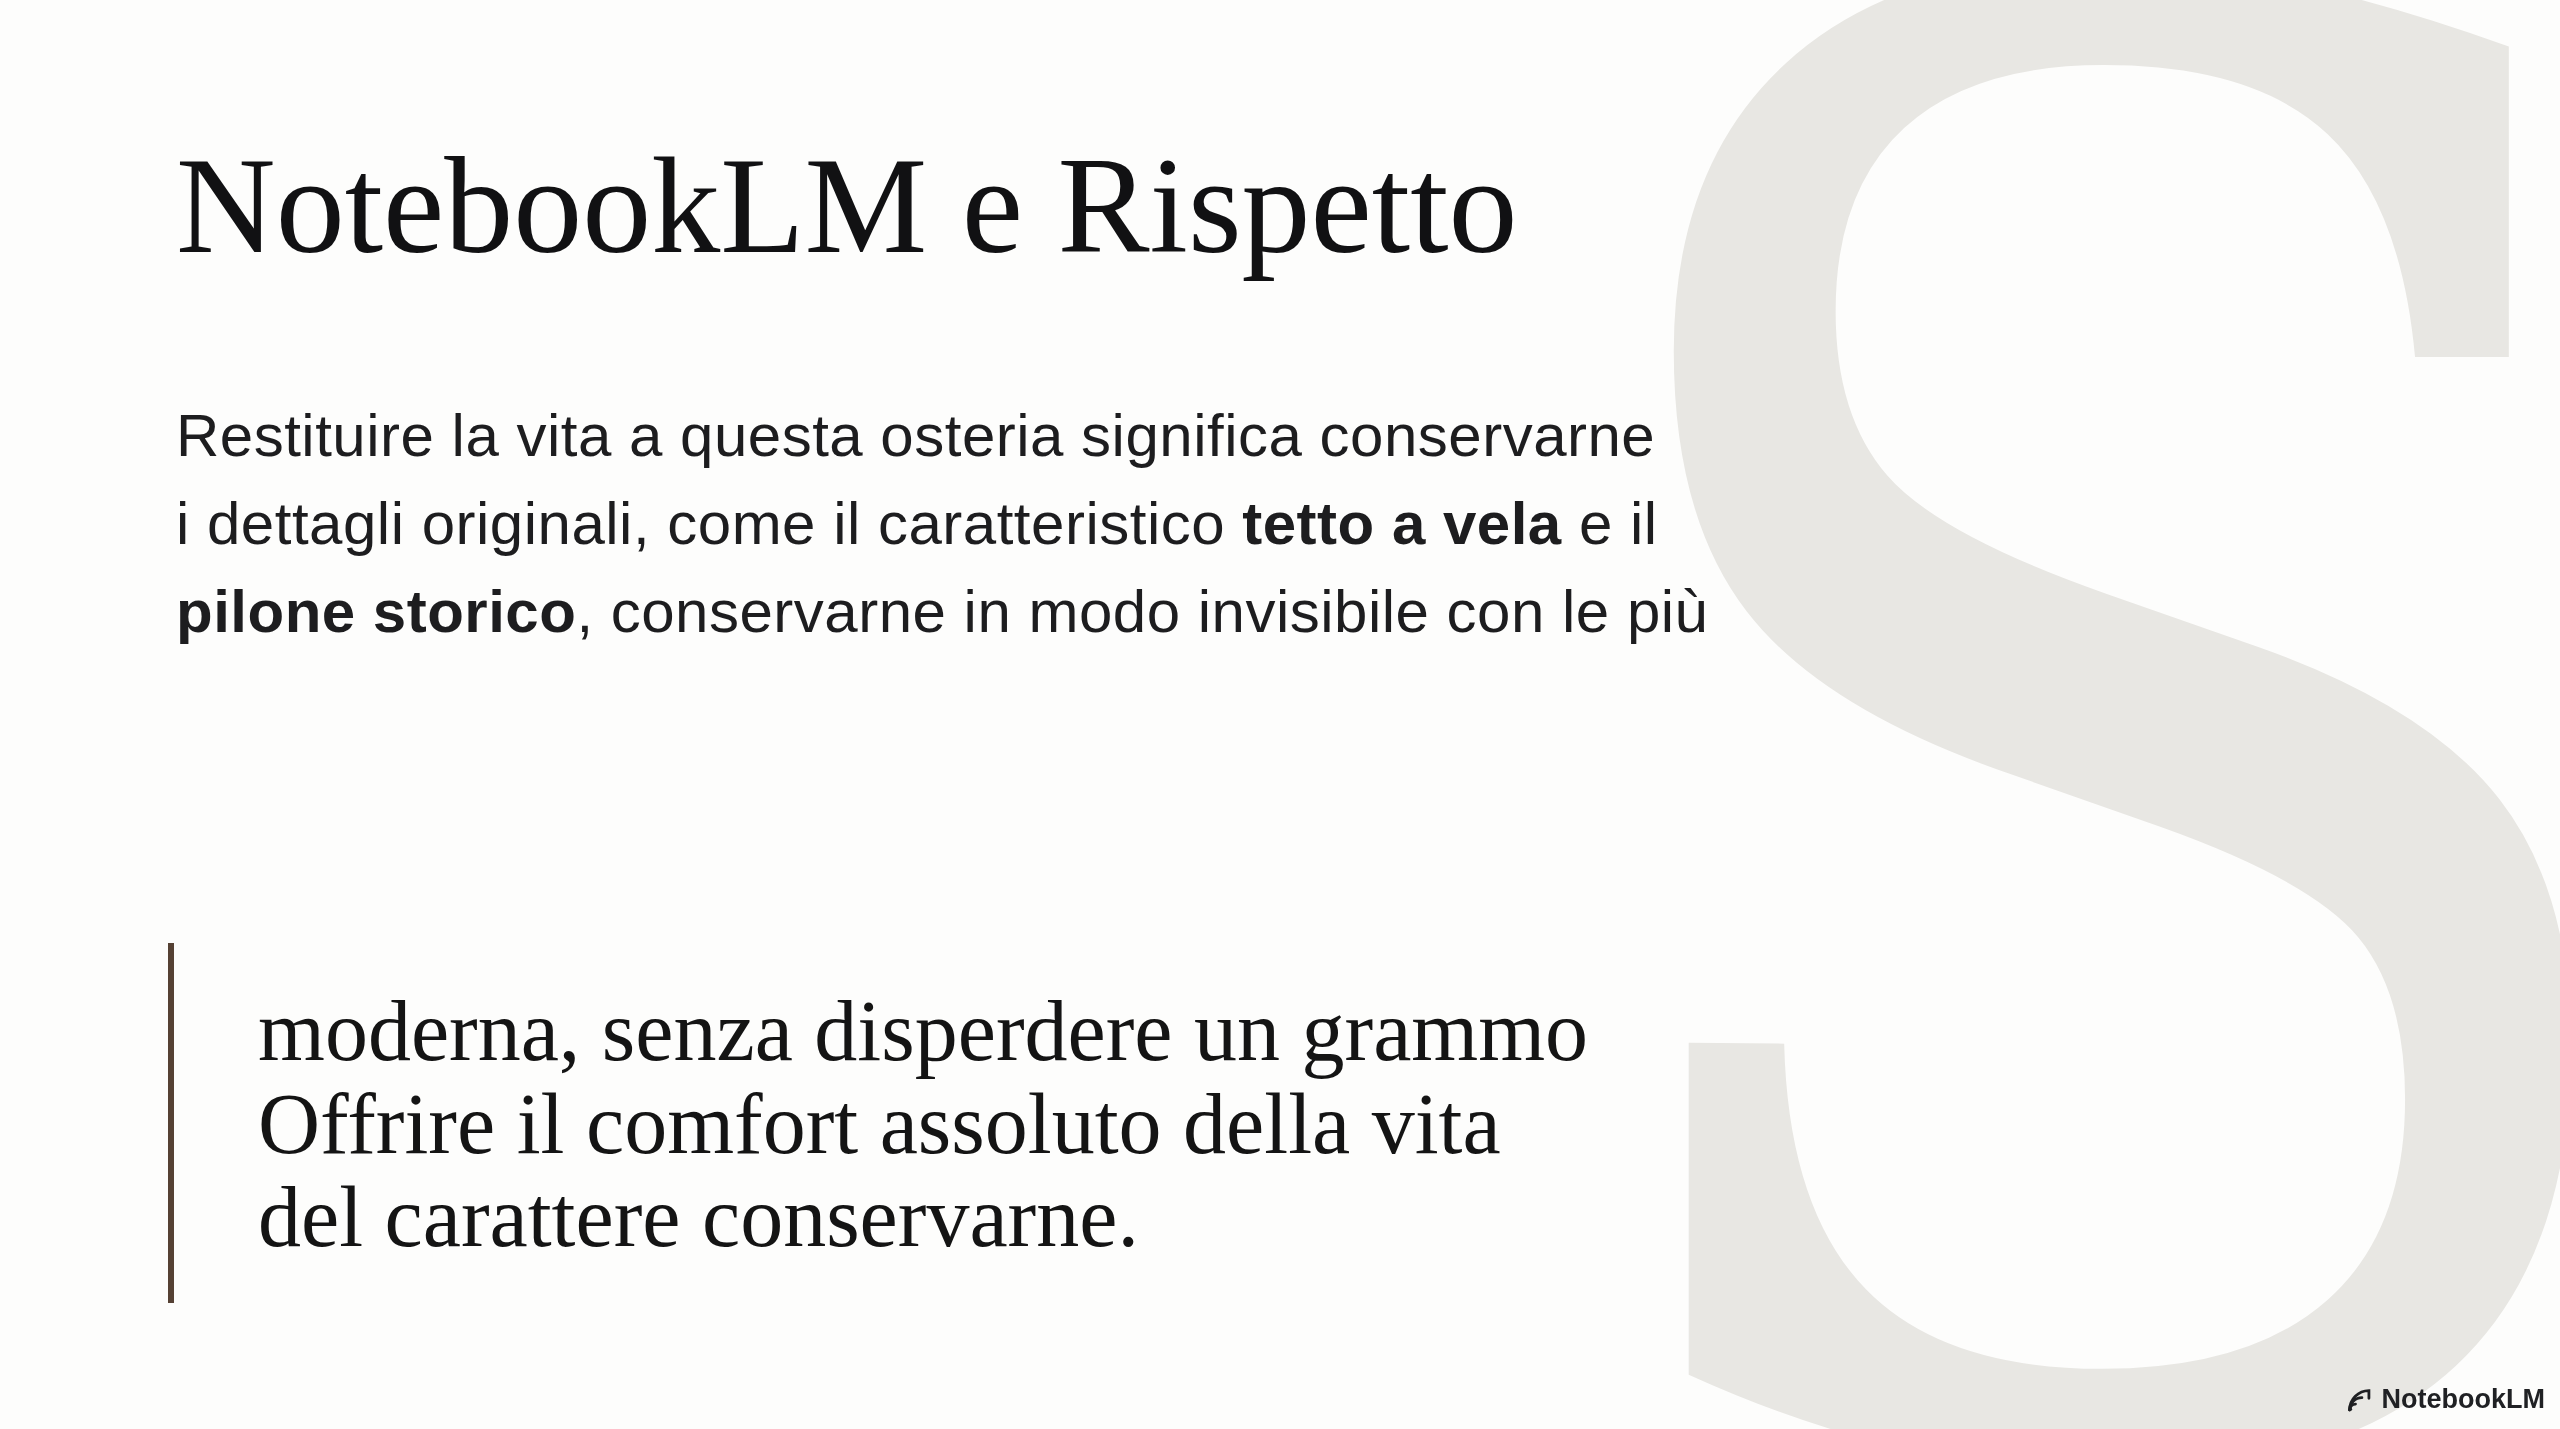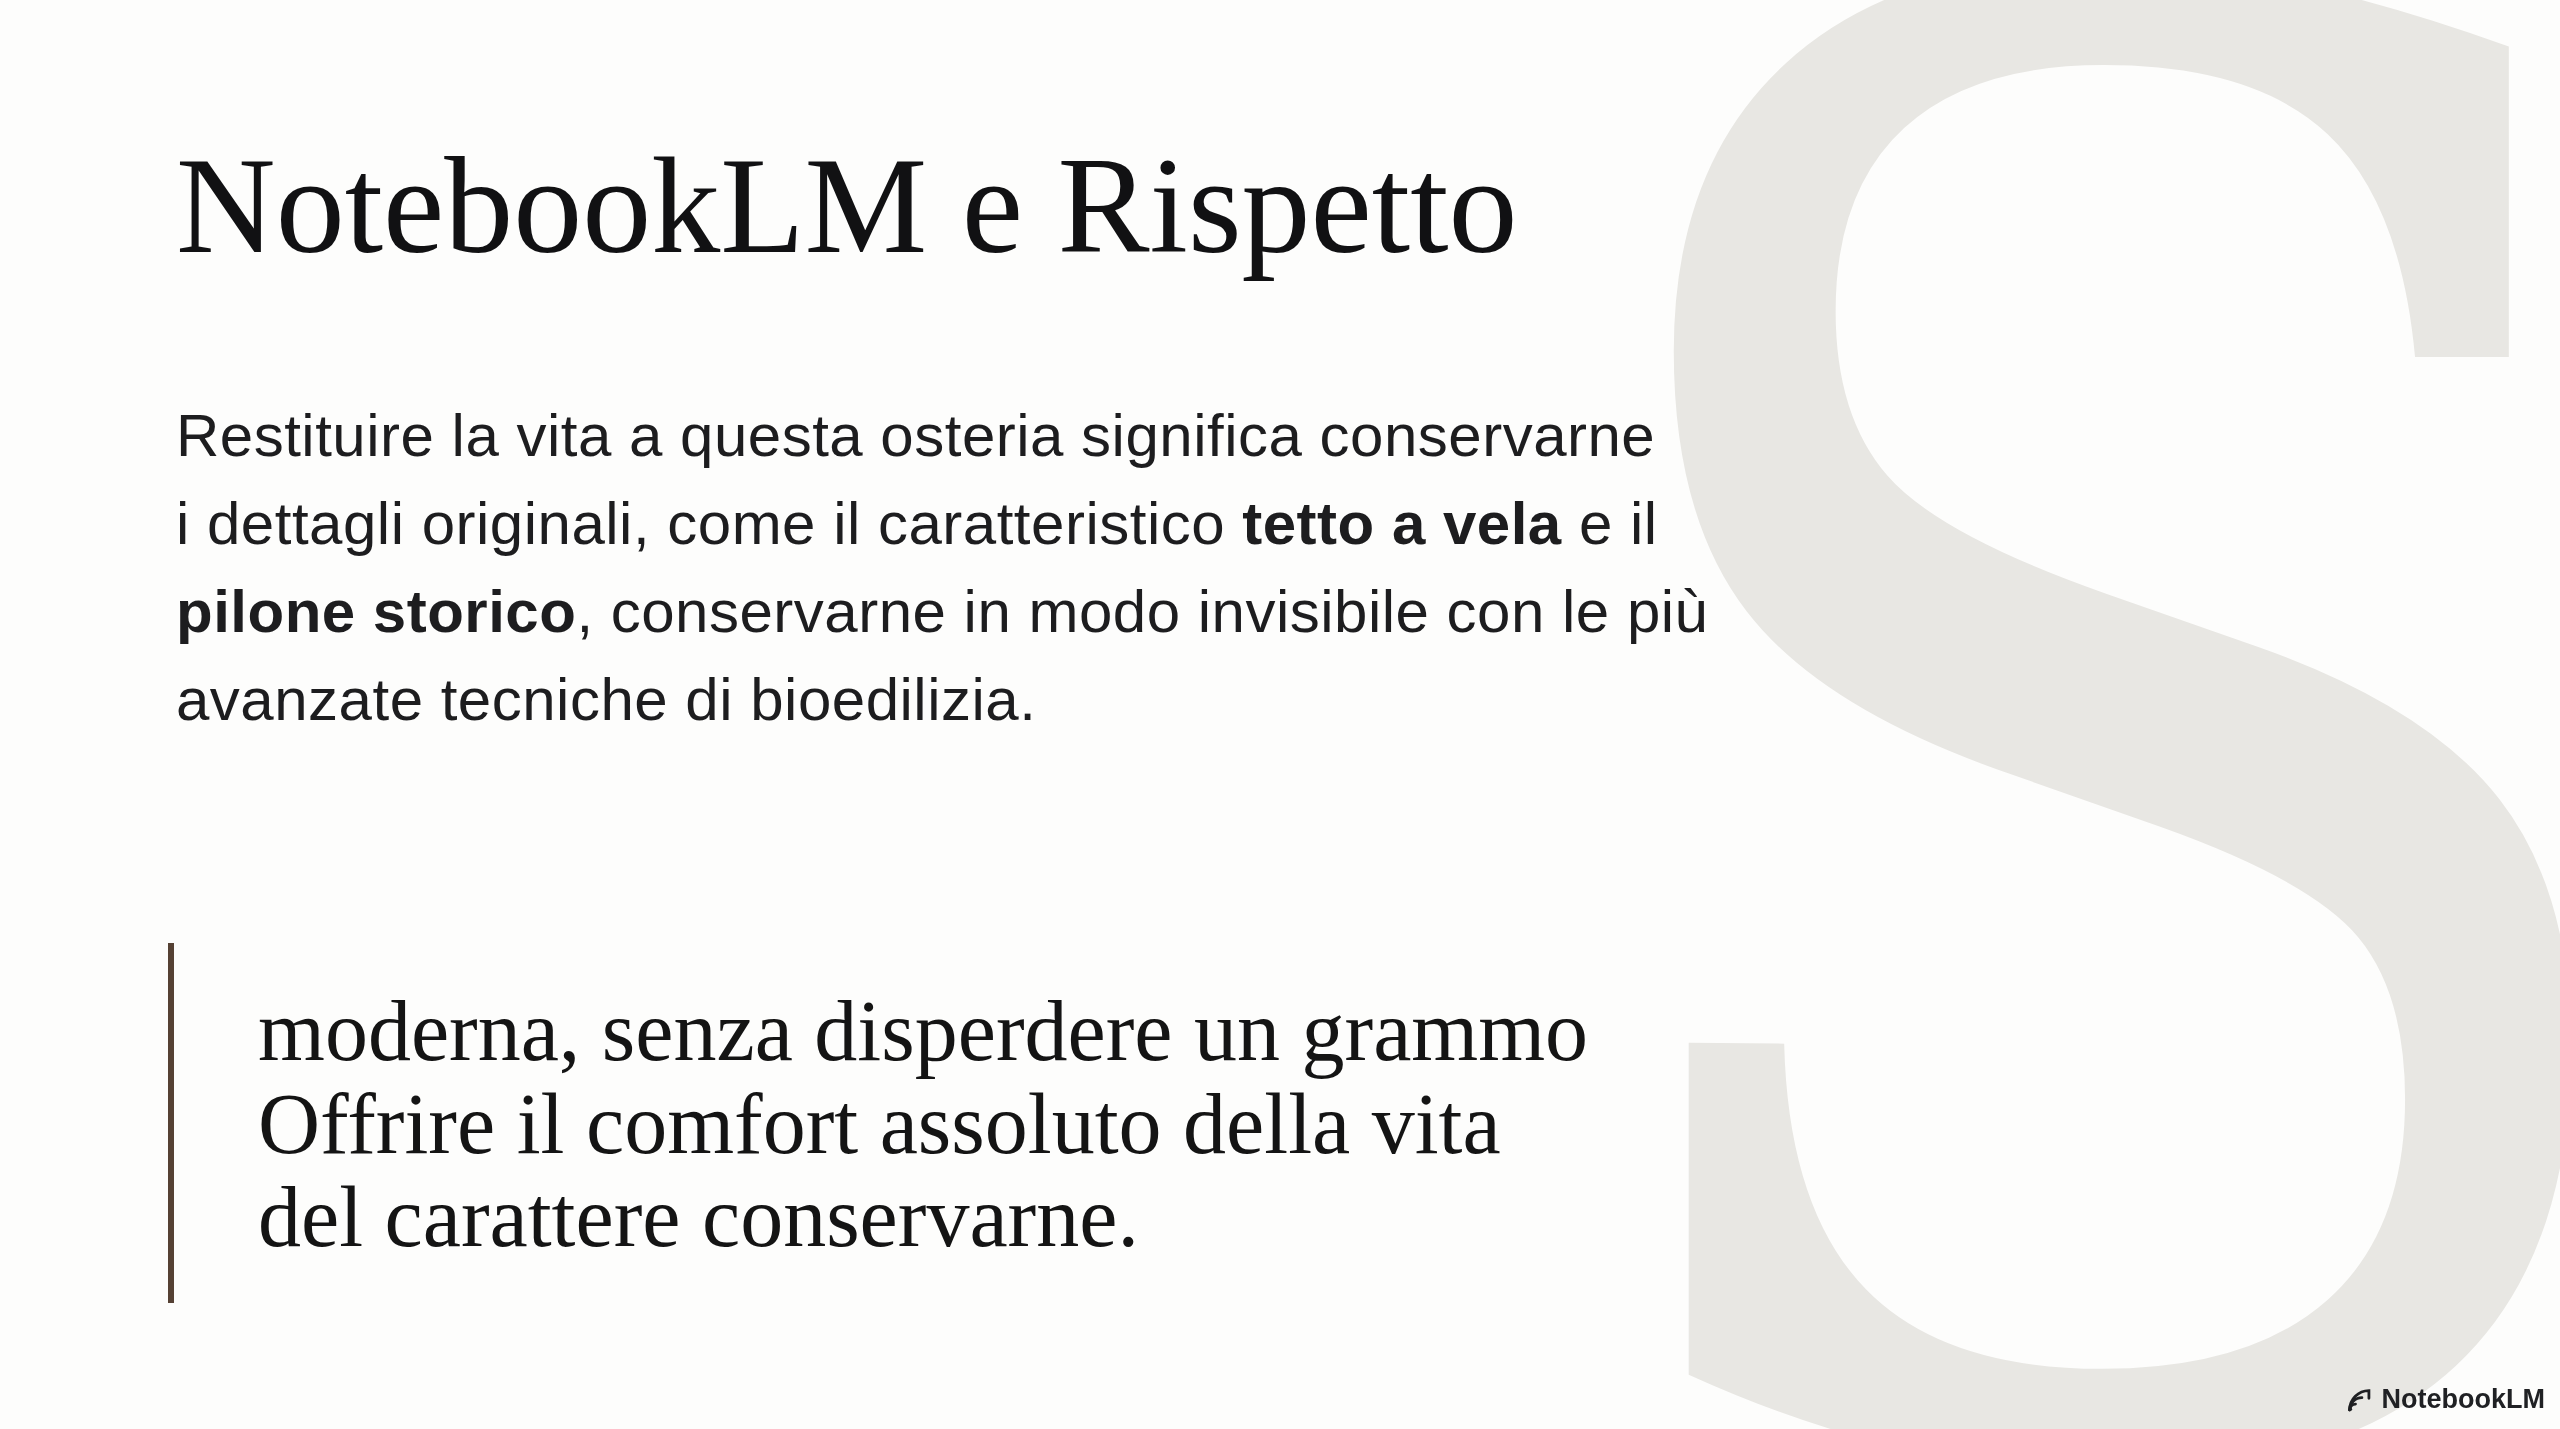--- a/index.html
+++ b/index.html
@@ -94,21 +94,20 @@
   <svg class="bg-letter-svg" viewBox="0 0 2560 1429" aria-hidden="true">
     <text transform="translate(1531 1445) scale(0.85 1)">S</text>
   </svg>
 
   <h1 class="title">NotebookLM e Rispetto</h1>
 
   <div class="body-text">
       <div class="body-line"><span>Restituire la vita a questa osteria significa conservarne</span></div>
       <div class="body-line"><span>i dettagli originali, come il caratteristico </span><span class="b">tetto a vela</span><span> e il</span></div>
       <div class="body-line"><span class="b">pilone storico</span><span>, conservarne in modo invisibile con le più</span></div>
-      <div class="body-line"><span>avanzate tecniche di bioedilizia.</span></div>
     </div>
 
   <blockquote class="quote">
     <p>moderna, senza disperdere un grammo</p>
     <p>Offrire il comfort assoluto della vita</p>
     <p>del carattere conservarne.</p>
   </blockquote>
 
   <div class="watermark">
     <svg class="wm-icon" width="28" height="28" viewBox="0 0 24 24" fill="none" aria-hidden="true">

